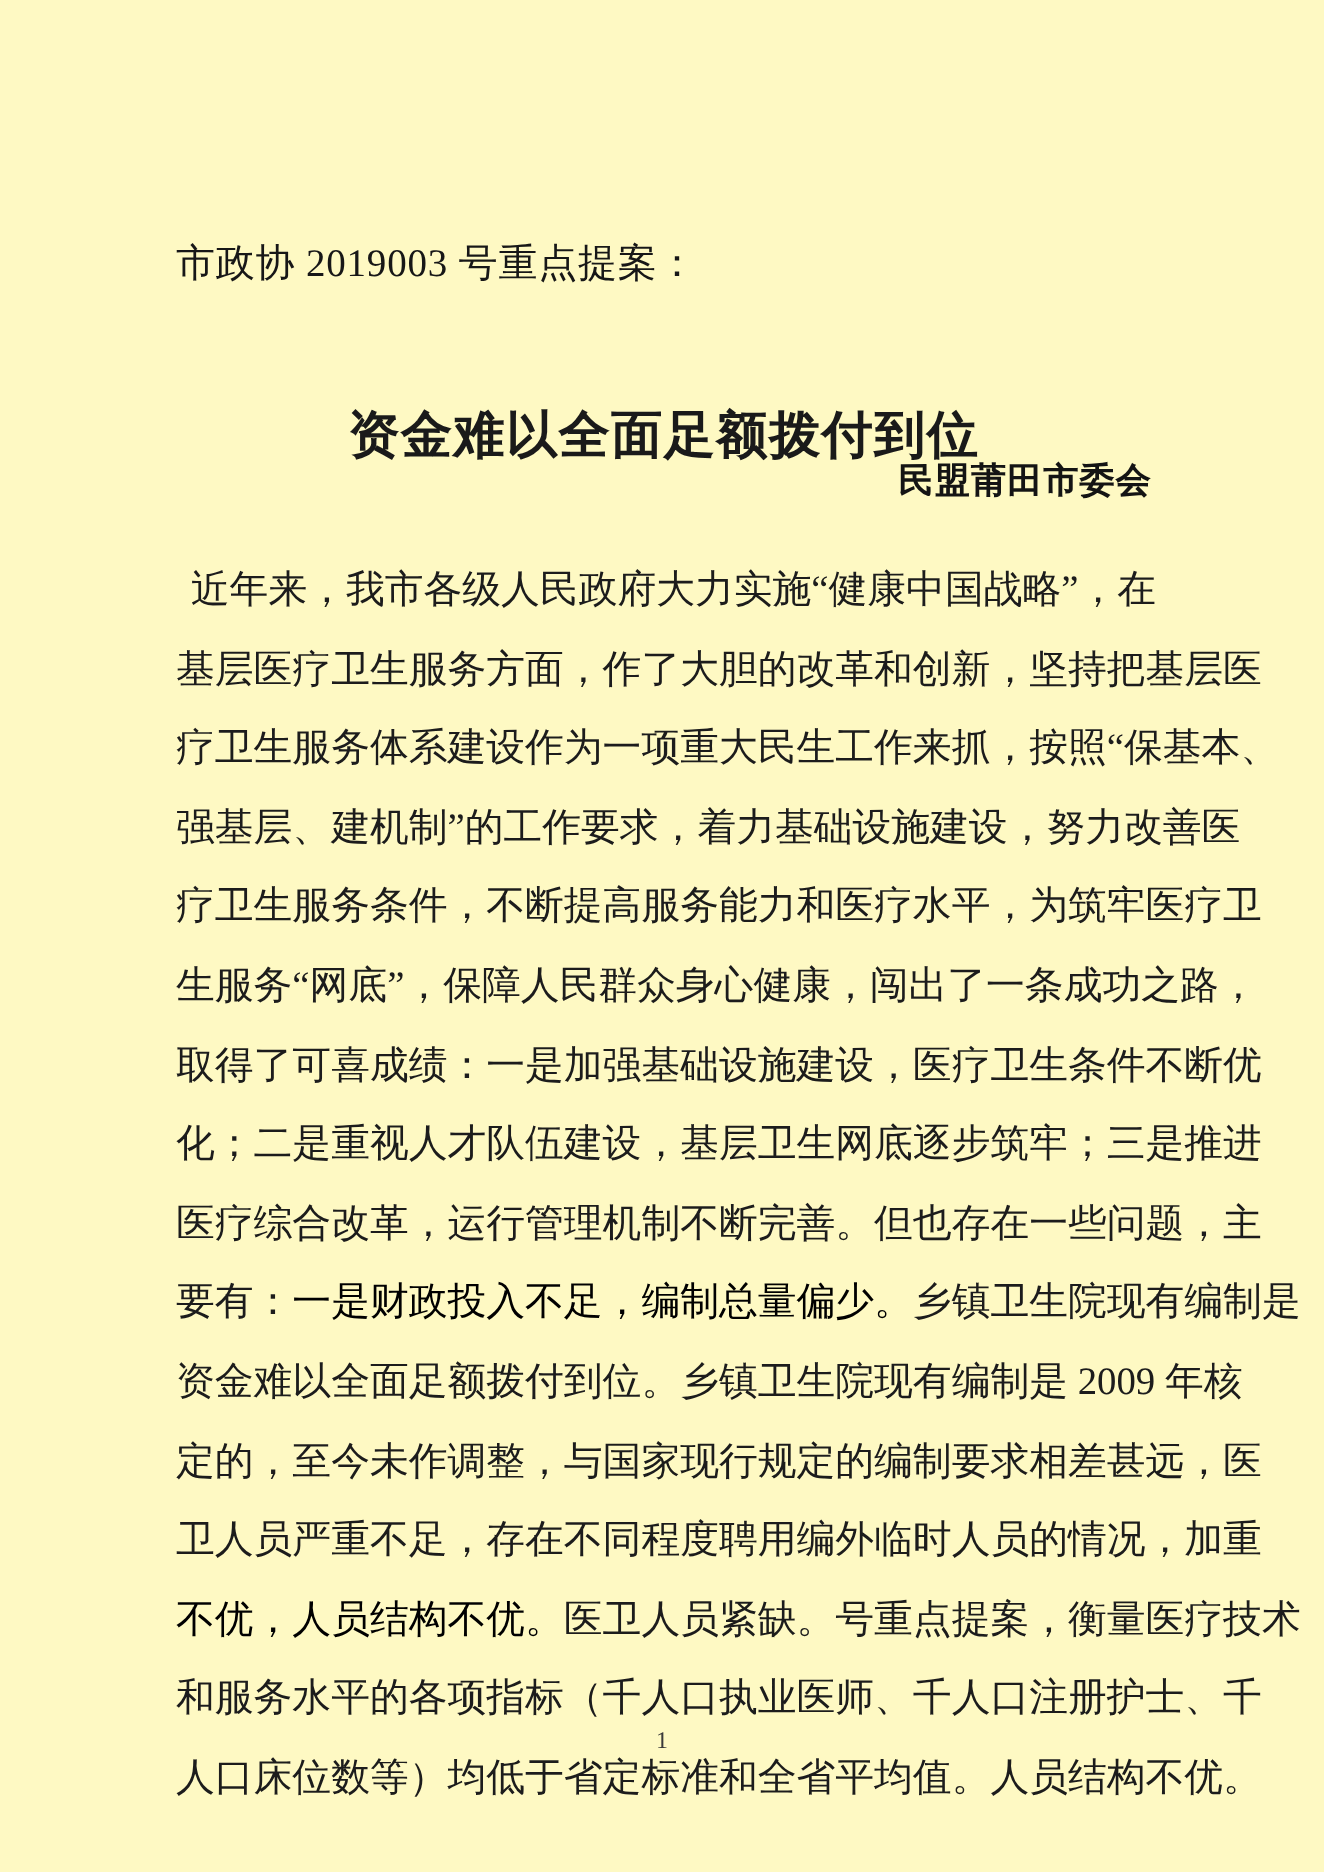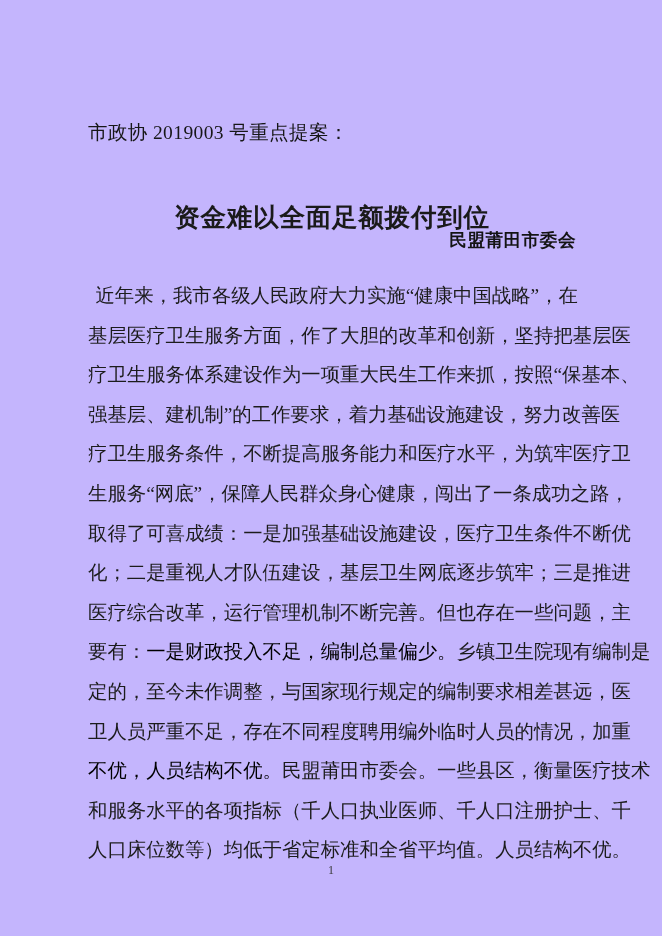--- a/index.html
+++ b/index.html
@@ -9,21 +9,21 @@
     background: #ffffff;
   }
   body {
     font-family: "Liberation Serif", "DejaVu Serif", serif;
     color: #000000;
   }
   .page {
     position: relative;
     width: 662px;
     height: 936px;
-    background: #c4b5fd;
+    background: #fef9c3;
     overflow: hidden;
     box-sizing: border-box;
   }
   .doc-body {
     position: absolute;
     left: 88px;
     top: 0;
     width: 488px;
   }
 
@@ -378,20 +378,21 @@
           <span>存</span>
           <span>在</span>
           <span>一</span>
           <span>些</span>
           <span>问</span>
           <span>题</span>
           <span>，</span>
           <span>主</span>
         </div>
         <div class="pline"><span>要有：</span><span class="b">一是财政投入不足，编制总量偏少。</span><span>乡镇卫生院现有编制是</span></div>
+        <div class="pline"><span>资金难以全面足额拨付到位。乡镇卫生院现有编制是 2009 年核</span></div>
         <div class="pline j">
           <span>定</span>
           <span>的</span>
           <span>，</span>
           <span>至</span>
           <span>今</span>
           <span>未</span>
           <span>作</span>
           <span>调</span>
           <span>整</span>
@@ -438,21 +439,21 @@
           <span>时</span>
           <span>人</span>
           <span>员</span>
           <span>的</span>
           <span>情</span>
           <span>况</span>
           <span>，</span>
           <span>加</span>
           <span>重</span>
         </div>
-        <div class="pline"><span class="b">不优，人员结构不优。</span><span>民盟莆田市委会。一些县区，衡量医疗技术</span></div>
+        <div class="pline"><span class="b">不优，人员结构不优。</span><span>医卫人员紧缺。号重点提案，衡量医疗技术</span></div>
         <div class="pline j">
           <span>和</span>
           <span>服</span>
           <span>务</span>
           <span>水</span>
           <span>平</span>
           <span>的</span>
           <span>各</span>
           <span>项</span>
           <span>指</span>

